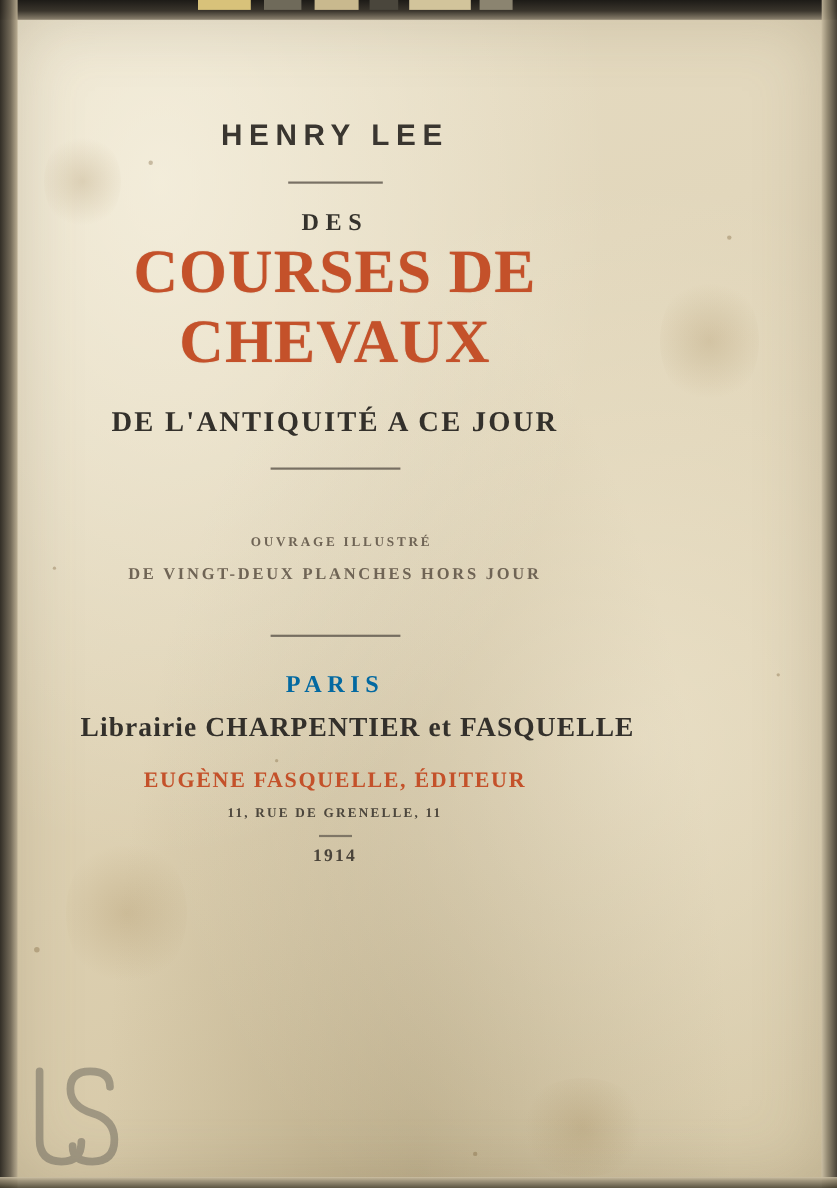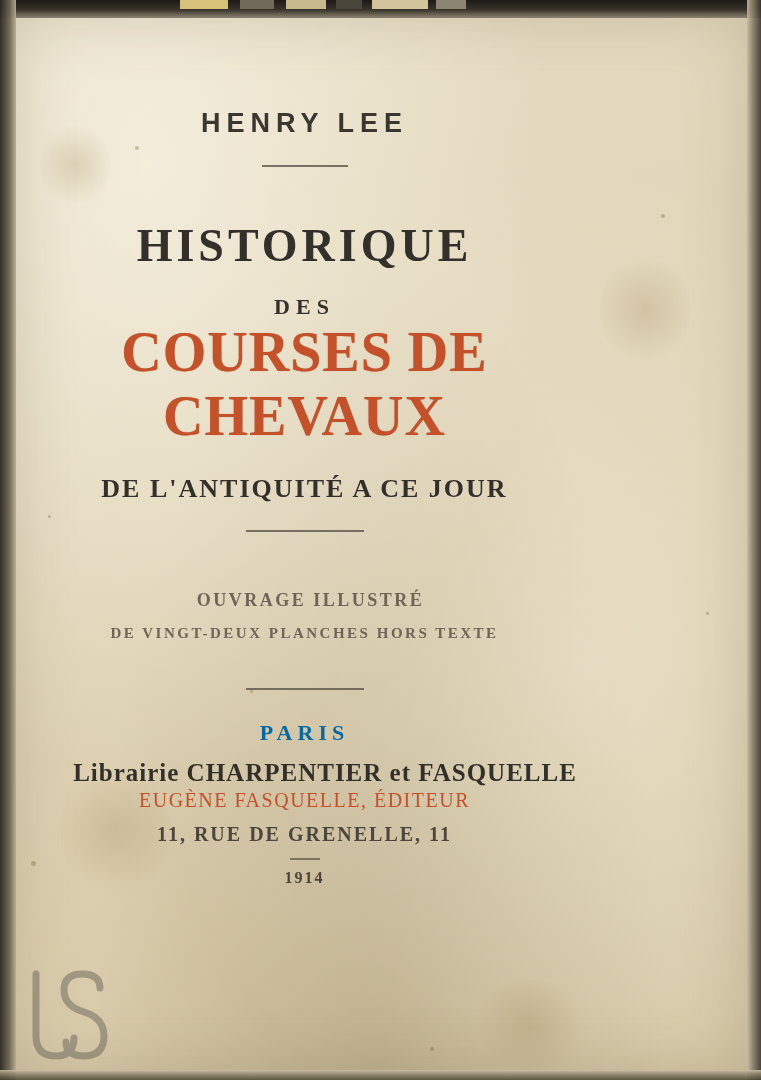--- a/index.html
+++ b/index.html
@@ -156,21 +156,21 @@
     color: #33302b;
     text-align: center;
   }
 
   .note {
     font-family: "Liberation Serif", serif;
     font-weight: bold;
     color: #6f6455;
     letter-spacing: 2px;
   }
-  .note.l1 { margin-top: 58px; font-size: 18px; letter-spacing: 2.5px; padding-left: 12px; }
+  .note.l1 { margin-top: 58px; font-size: 12px; letter-spacing: 2.5px; padding-left: 12px; }
   .note.l2 { margin-top: 14px; font-size: 15px; letter-spacing: 2.5px; }
   .note.l3 { margin-top: 14px; font-size: 14px; letter-spacing: 2.5px; }
 
   .imprint-city {
     margin-top: 30px;
     font-family: "Liberation Serif", serif;
     font-weight: bold;
     font-size: 22px;
     letter-spacing: 5px;
     color: #0369a1;
@@ -178,32 +178,32 @@
   .imprint-publisher {
     margin-top: 13px;
     font-family: "Liberation Serif", serif;
     font-weight: bold;
     font-size: 25px;
     letter-spacing: 1px;
     color: #33302b;
     padding-left: 41px;
   }
   .imprint-editor {
-    margin-top: 2px;
-    font-family: "Liberation Serif", serif;
-    font-weight: normal;
+    margin-top: 22px;
+    font-family: "Liberation Serif", serif;
+    font-weight: bold;
     font-size: 20px;
     letter-spacing: 1.5px;
     color: #c4512a;
   }
   .imprint-address {
     margin-top: 11px;
     font-family: "Liberation Serif", serif;
     font-weight: bold;
-    font-size: 20px;
+    font-size: 12px;
     letter-spacing: 2px;
     color: #4c463c;
   }
   .imprint-year {
     margin-top: 9px;
     font-family: "Liberation Serif", serif;
     font-weight: bold;
     font-size: 16px;
     letter-spacing: 2px;
     color: #4a443a;
@@ -254,32 +254,31 @@
     <i style="left:372px; width:56px; background:#d2c49b;"></i>
     <i style="left:436px; width:30px; background:#8b8470;"></i>
   </div>
 
   <div class="content">
 
     <div class="author">HENRY LEE</div>
 
     <div class="rule"></div>
 
-    <div class="title-main">HISTORIQUE</div>
 
     <div class="des">DES</div>
 
     <div class="title-red">COURSES DE CHEVAUX</div>
 
     <div class="subtitle">DE L'ANTIQUITÉ A CE JOUR</div>
 
     <div class="rule long"></div>
 
     <div class="note l1">OUVRAGE ILLUSTRÉ</div>
-    <div class="note l2">DE VINGT-DEUX PLANCHES HORS TEXTE</div>
+    <div class="note l2">DE VINGT-DEUX PLANCHES HORS JOUR</div>
 
     <div class="spacer-rule-wrap">
       <div class="rule long"></div>
     </div>
 
     <div class="imprint-city">PARIS</div>
     <div class="imprint-publisher">Librairie CHARPENTIER et FASQUELLE</div>
     <div class="imprint-editor">EUGÈNE FASQUELLE, ÉDITEUR</div>
     <div class="imprint-address">11, RUE DE GRENELLE, 11</div>
 

